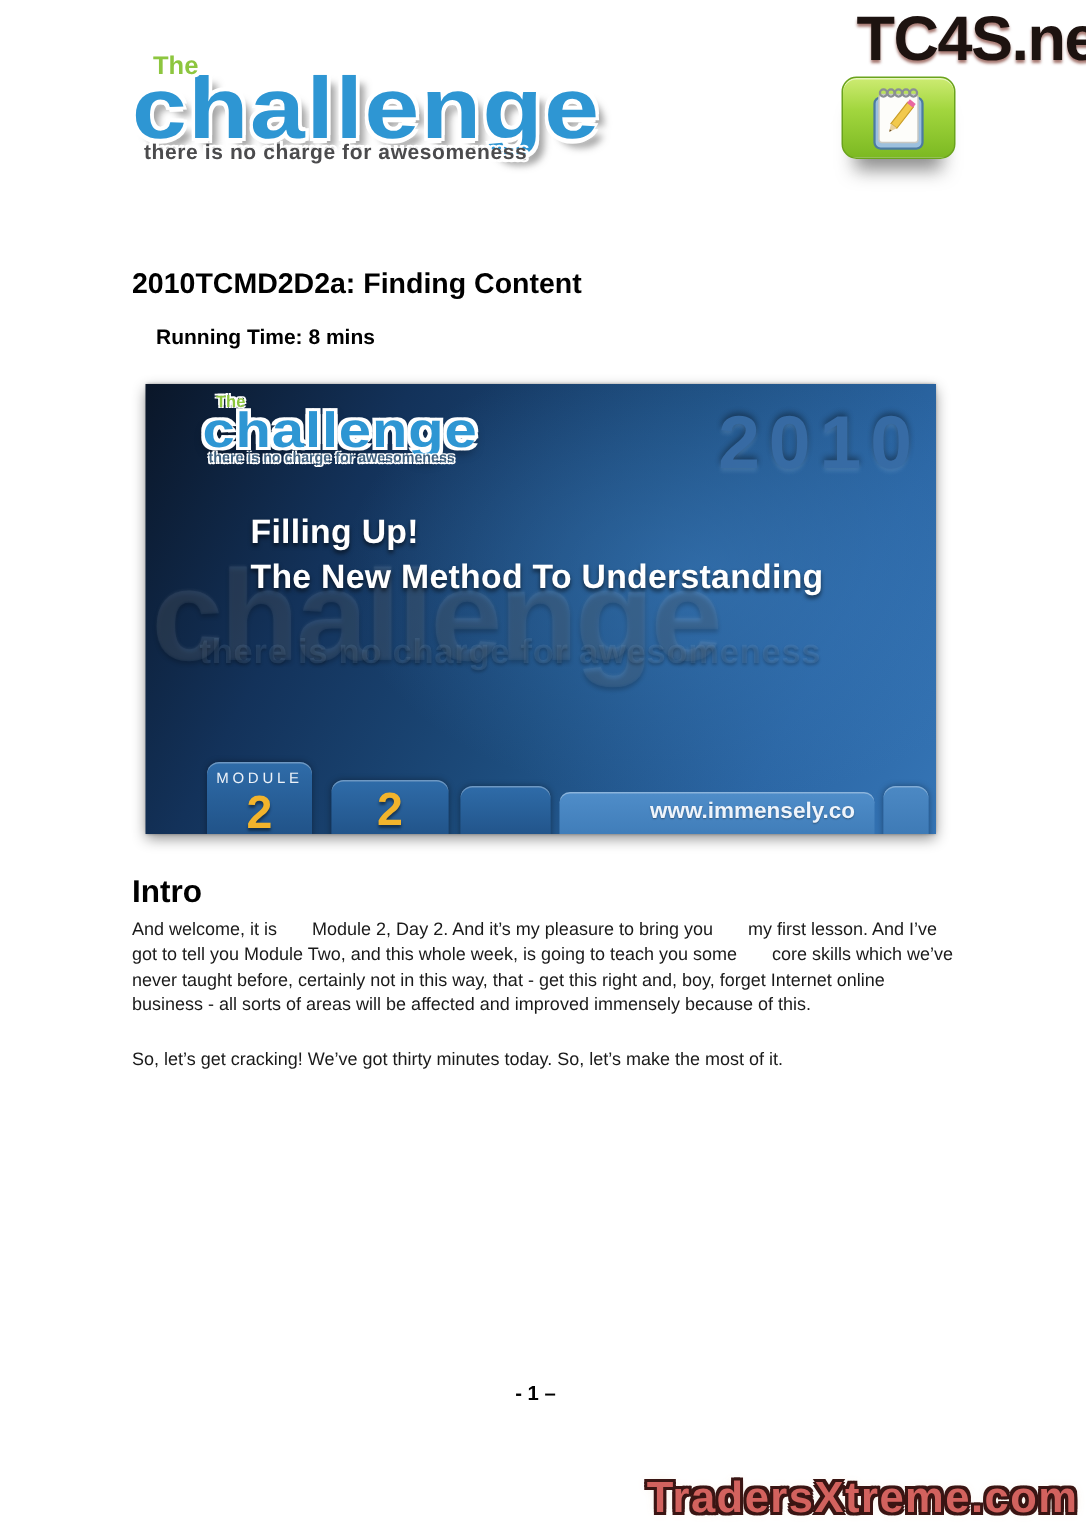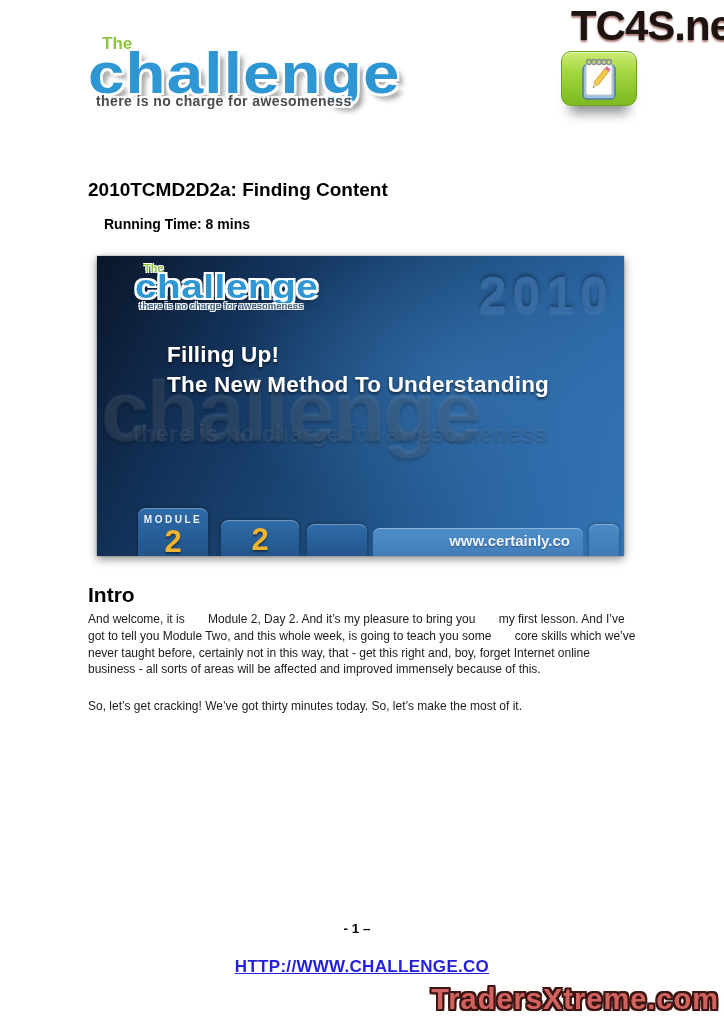--- a/index.html
+++ b/index.html
@@ -100,21 +100,21 @@
     position:absolute; left:70px; top:84px; z-index:3;
     font-size:22.5px; font-weight:bold; color:#ffffff; line-height:30px; letter-spacing:0.2px;
     text-shadow:0 2px 3px rgba(0,0,0,0.6);
   }
   .badge {
     position:absolute; border-radius:8px;
     background:linear-gradient(180deg,#2f6ca9 0%, #1e4e82 100%);
     box-shadow:inset 0 1px 0 rgba(255,255,255,0.3), 0 0 4px rgba(0,0,0,0.35);
   }
   .badge-module { left:41px; top:252px; width:70px; height:58px; text-align:center; z-index:2; }
-  .badge-module .mod-label { display:block; margin-top:6px; font-size:10px; font-weight:bold; letter-spacing:2.5px; color:#eef3f9; }
+  .badge-module .mod-label { display:block; margin-top:6px; font-size:10px; font-weight:normal; letter-spacing:2.5px; color:#eef3f9; }
   .badge-module .mod-num   { display:block; margin-top:1px; font-size:31px; font-weight:bold; line-height:1; color:#f2b42c; text-shadow:0 2px 2px rgba(0,0,0,0.45); }
   .badge-2 { left:124px; top:264px; width:78px; height:46px; text-align:center; z-index:2; }
   .badge-2 .mod-num { display:block; margin-top:2px; font-size:31px; font-weight:bold; color:#f2b42c; text-shadow:0 2px 2px rgba(0,0,0,0.45); }
   .badge-3 { left:210px; top:268px; width:60px; height:42px; z-index:1; }
   .badge-4 { left:492px; top:268px; width:30px; height:42px; z-index:1;
              background:linear-gradient(180deg,#4c89c4 0%, #3a76b2 100%); }
   .urlbar {
     position:absolute; left:276px; top:272px; width:210px; height:38px; z-index:2;
     border-radius:7px; text-align:right; padding:4px 13px 0 0;
     background:linear-gradient(180deg,#4f8dc9 0%, #3b78b4 100%);
@@ -211,27 +211,24 @@
     <div class="badge badge-module">
       <span class="mod-label">MODULE</span>
       <span class="mod-num">2</span>
     </div>
     <div class="badge badge-2">
       <span class="mod-num">2</span>
     </div>
     <div class="badge badge-3"></div>
     <div class="badge badge-4"></div>
 
-    <div class="urlbar">www.certainly.co</div>
+    <div class="urlbar">www.immensely.co</div>
 
   </div>
 
   <div class="intro-h">Intro</div>
   <div class="intro-p1"><span>And welcome, it is </span><span class="b">Module 2, Day 2</span><span>. And it’s my pleasure to bring you </span><span class="b">my</span><span> first lesson. And I’ve got to tell you Module Two, and this whole week, is going to teach you some </span><span class="b">core skills</span><span> which we’ve never taught before, certainly not in this way, that - get this right and, boy, forget Internet online business - all sorts of areas will be affected and improved immensely because of this.</span></div>
   <div class="intro-p2">So, let’s get cracking! We’ve got thirty minutes today. So, let’s make the most of it.</div>
 
   <div class="pagenum">- 1 –</div>
-  <div class="footer-link-wrap">
-    <a href="#" class="footer-link">HTTP://WWW.CHALLENGE.CO</a>
-  </div>
   <div class="traders">TradersXtreme.com</div>
 
 </div>
 
 </body></html>

